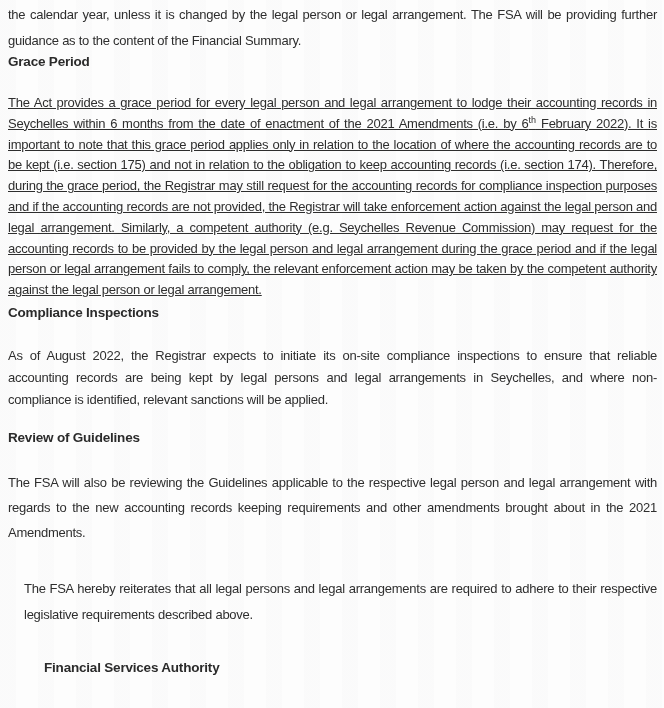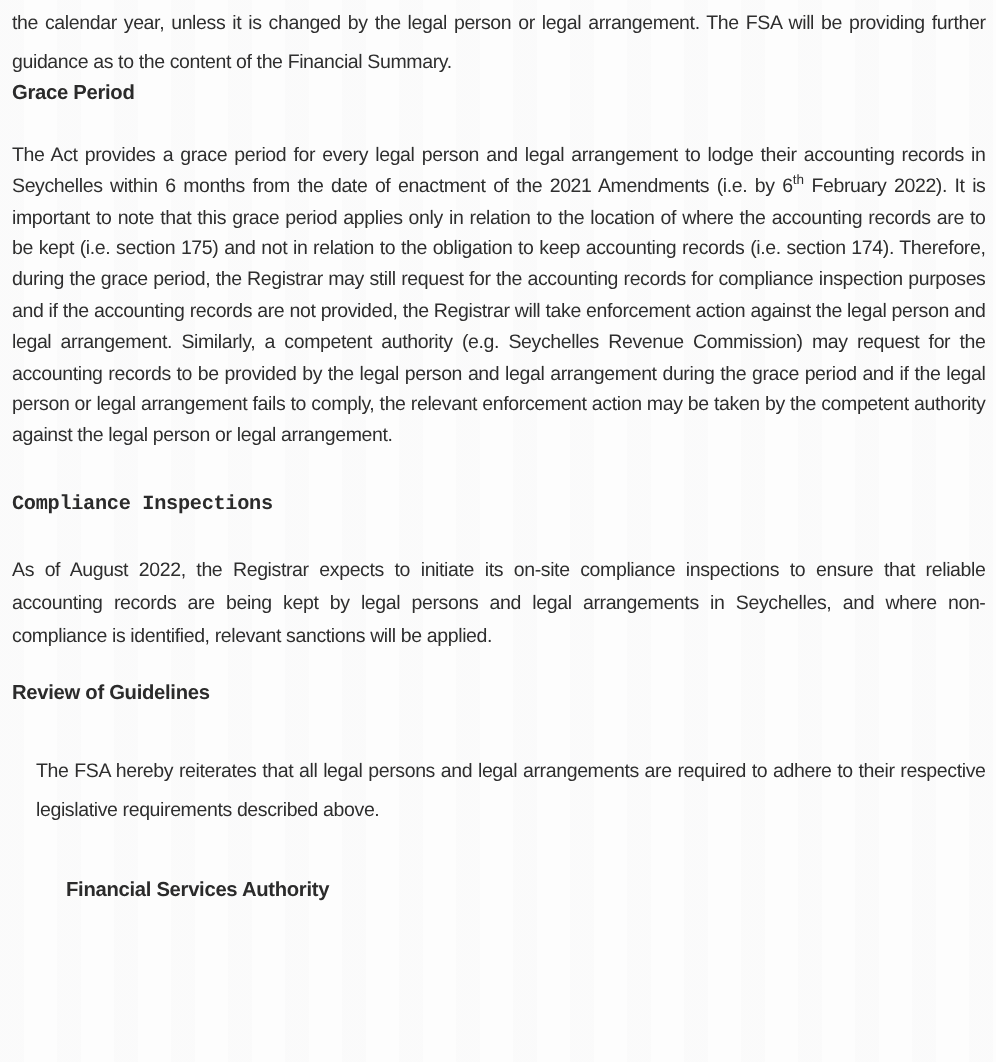--- a/index.html
+++ b/index.html
@@ -33,22 +33,22 @@
     margin: 0;
     font-size: 13.5px;
     font-weight: bold;
     letter-spacing: -0.2px;
     line-height: 16px;
     color: #2b2b2b;
     text-align: left;
   }
   .p-intro   { line-height: 26px; margin-top: 0; }
   .h-grace   { }
-  .p-grace   { line-height: 20.8px; margin-top: 23px; }
-  .h-compl   { margin-top: 28px; font-family: Liberation Mono, monospace; }
+  .p-grace   { line-height: 20.8px; margin-top: 23px; text-decoration: underline; }
+  .h-compl   { margin-top: 4px; }
   .p-compl   { line-height: 22px; margin-top: 24px; }
   .h-review  { margin-top: 19px; }
   .p-review  { line-height: 25px; margin-top: 24px; }
   .p-closing { line-height: 26px; margin-top: 31px; margin-left: 16px; }
   .h-signature { margin-top: 32px; margin-left: 36px; }
   sup {
     font-size: 9px;
     letter-spacing: 0;
     line-height: 0;
     vertical-align: super;
@@ -64,18 +64,19 @@
   <h3 class="heading h-grace">Grace Period</h3>
 
   <p class="para p-grace"><span>The Act provides a grace period for every legal person and legal arrangement to lodge their accounting records in Seychelles within 6 months from the date of enactment of the 2021 Amendments (i.e. by 6</span><sup>th</sup><span> February 2022). It is important to note that this grace period applies only in relation to the location of where the accounting records are to be kept (i.e. section 175) and not in relation to the obligation to keep accounting records (i.e. section 174). Therefore, during the grace period, the Registrar may still request for the accounting records for compliance inspection purposes and if the accounting records are not provided, the Registrar will take enforcement action against the legal person and legal arrangement. Similarly, a competent authority (e.g. Seychelles Revenue Commission) may request for the accounting records to be provided by the legal person and legal arrangement during the grace period and if the legal person or legal arrangement fails to comply, the relevant enforcement action may be taken by the competent authority against the legal person or legal arrangement.</span></p>
 
   <h3 class="heading h-compl">Compliance Inspections</h3>
 
   <p class="para p-compl">As of August 2022, the Registrar expects to initiate its on-site compliance inspections to ensure that reliable accounting records are being kept by legal persons and legal arrangements in Seychelles, and where non-compliance is identified, relevant sanctions will be applied.</p>
 
   <h3 class="heading h-review">Review of Guidelines</h3>
 
+  <p class="para p-review">The FSA will also be reviewing the Guidelines applicable to the respective legal person and legal arrangement with regards to the new accounting records keeping requirements and other amendments brought about in the 2021 Amendments.</p>
 
   <p class="para p-closing">The FSA hereby reiterates that all legal persons and legal arrangements are required to adhere to their respective legislative requirements described above.</p>
 
   <h3 class="heading h-signature">Financial Services Authority</h3>
 
 </div>
 
 </body></html>

